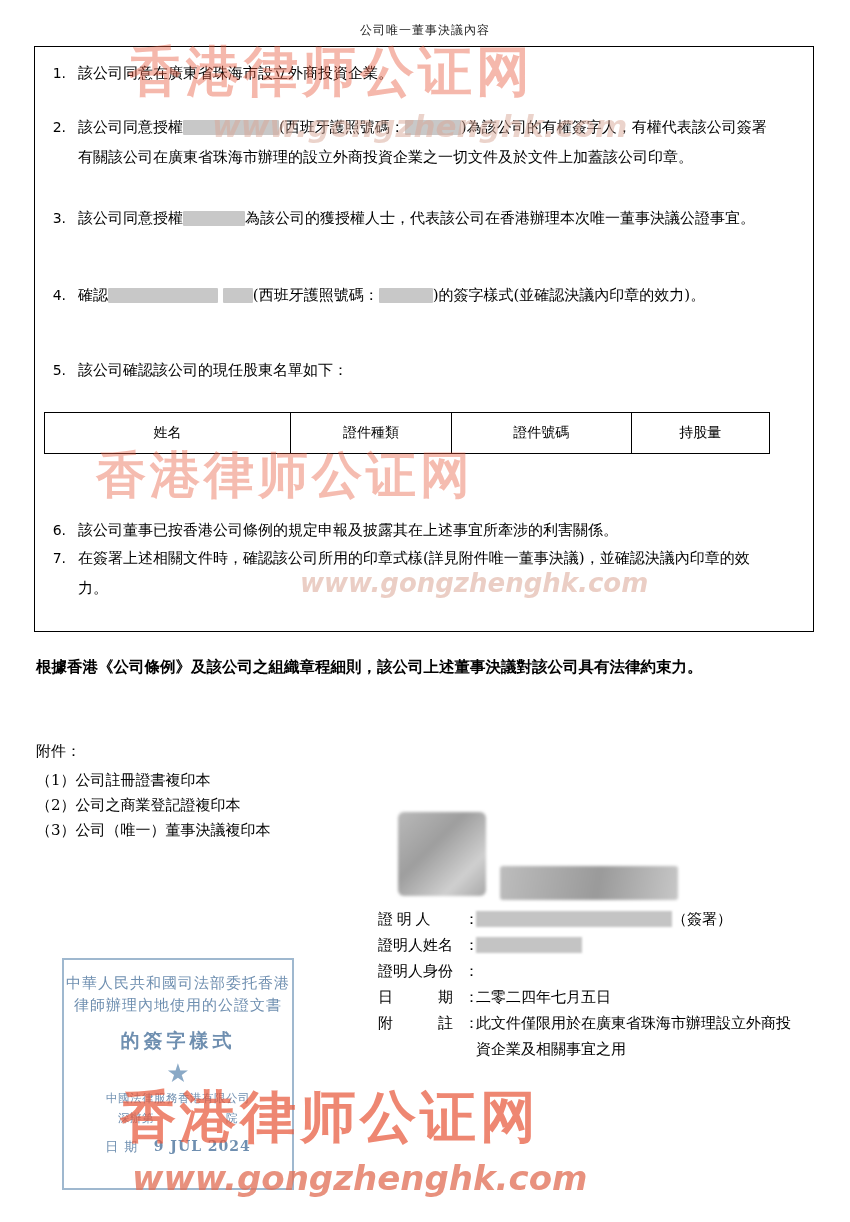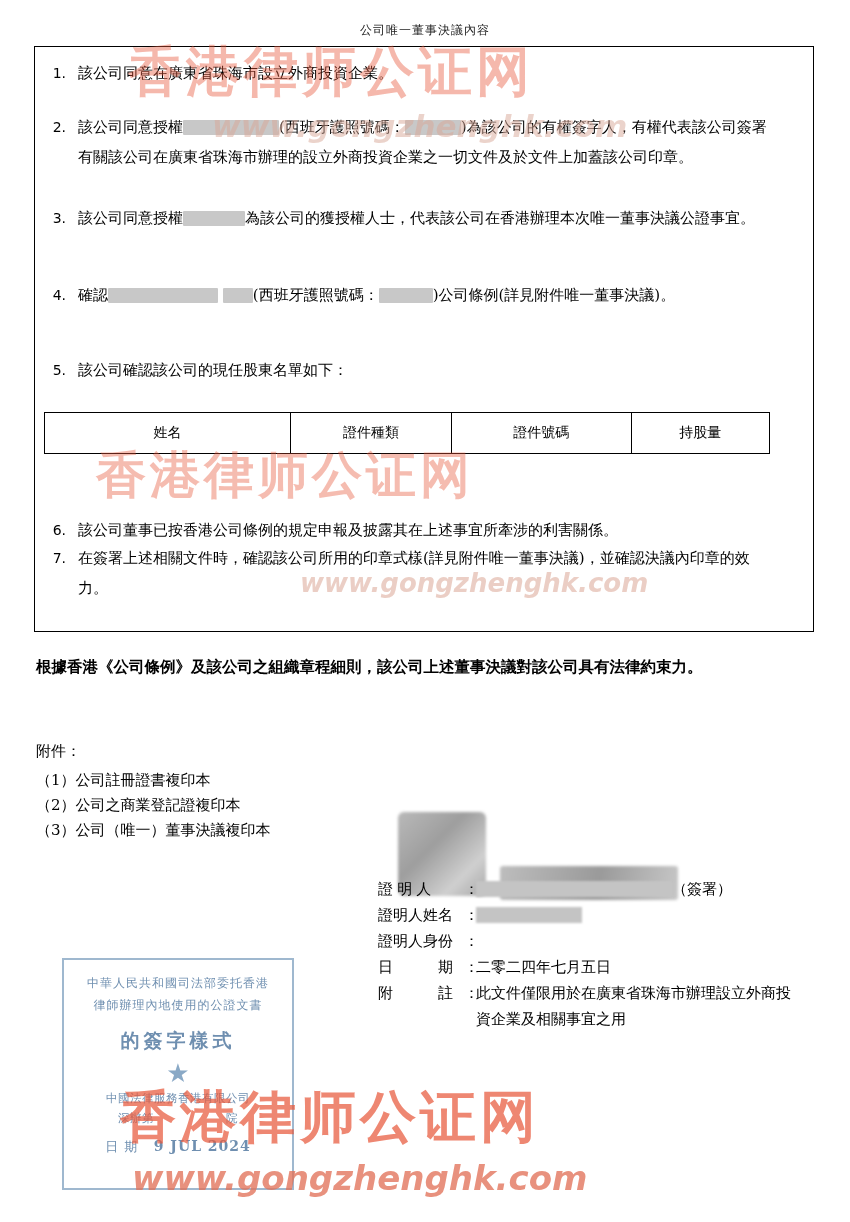--- a/index.html
+++ b/index.html
@@ -166,25 +166,25 @@
     width: 178px;
     height: 34px;
     background: linear-gradient(100deg,#bdbdbd,#9a9a9a 55%,#c7c7c7);
     filter: blur(1.6px);
     border-radius: 3px;
   }
 
   .meta {
     position: absolute;
     left: 378px;
-    top: 876px;
+    top: 906px;
     width: 420px;
     font-size: 15px;
     line-height: 26px;
-    font-family: Liberation Sans, sans-serif;
+    font-family: Liberation Serif, serif;
   }
   .meta .row { display: flex; }
   .meta .lbl {
     width: 86px;
     flex: 0 0 86px;
     letter-spacing: 0px;
     display: flex;
     justify-content: space-between;
   }
   .meta .colon { width: 12px; flex: 0 0 12px; text-align: center; }
@@ -206,21 +206,21 @@
     top: 958px;
     width: 232px;
     height: 232px;
     border: 2px solid #9fb8cf;
     box-sizing: border-box;
     color: #6f8fb0;
     font-family: "DejaVu Serif", "Liberation Serif", serif;
     text-align: center;
   }
   .notary-stamp .ln {
-    font-size: 12px;
+    font-size: 15px;
     line-height: 22px;
     letter-spacing: 1px;
   }
   .notary-stamp .top-pad { padding-top: 12px; }
   .notary-stamp .big {
     font-size: 19px;
     letter-spacing: 4px;
     margin-top: 12px;
     font-weight: bold;
   }
@@ -318,21 +318,21 @@
   <div class="clause c3">
     <div class="num">3.</div>
     <div class="body">
       <span>該公司同意授權</span><span class="redact r-c"></span><span>為該公司的獲授權人士，代表該公司在香港辦理本次唯一董事決議公證事宜。</span>
     </div>
   </div>
 
   <div class="clause c4">
     <div class="num">4.</div>
     <div class="body">
-      <span>確認</span><span class="redact r-e"></span> <span class="redact r-f"></span><span>(西班牙護照號碼：</span><span class="redact r-g"></span><span>)公司條例(詳見附件唯一董事決議)。</span>
+      <span>確認</span><span class="redact r-e"></span> <span class="redact r-f"></span><span>(西班牙護照號碼：</span><span class="redact r-g"></span><span>)的簽字樣式(並確認決議內印章的效力)。</span>
     </div>
   </div>
 
   <div class="clause c5">
     <div class="num">5.</div>
     <div class="body">該公司確認該公司的現任股東名單如下：</div>
   </div>
 
   <table class="tbl">
     <tbody>

